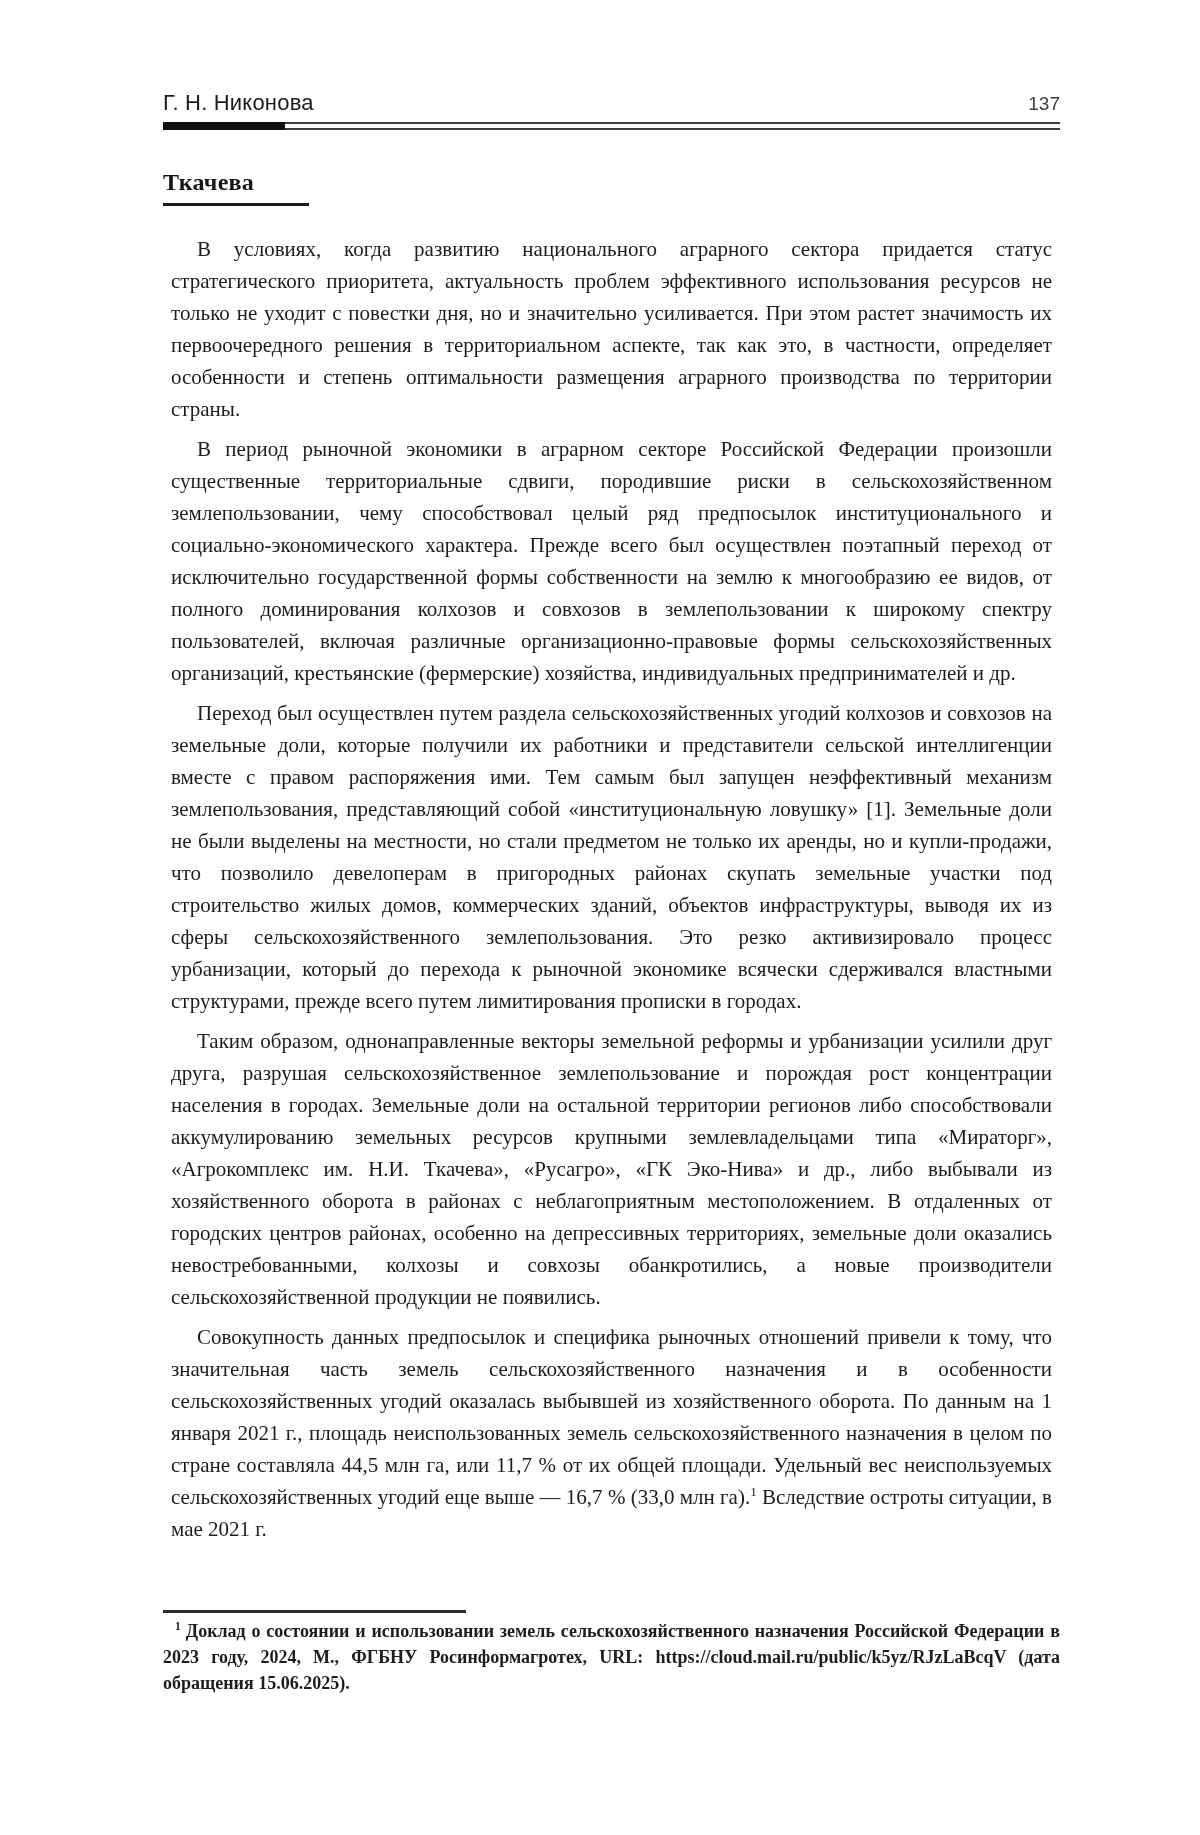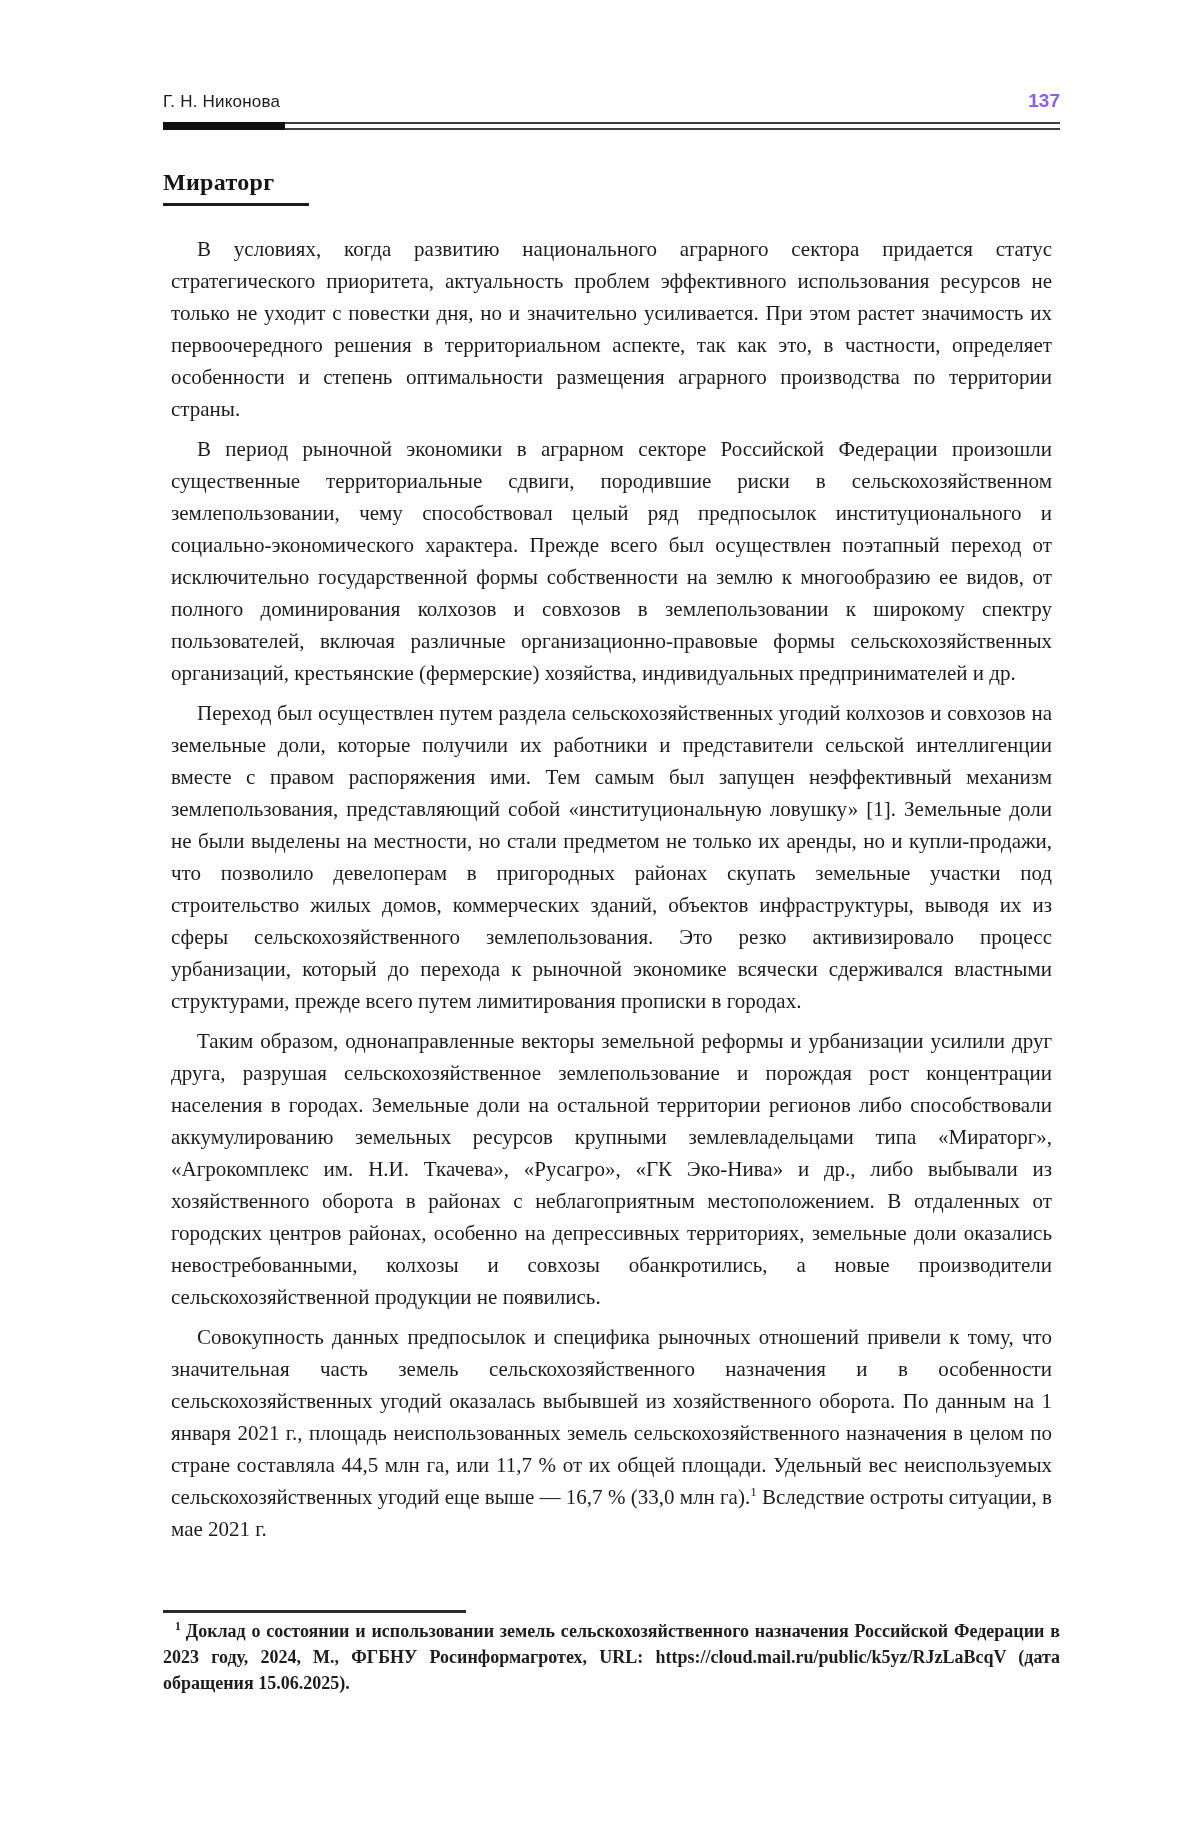--- a/index.html
+++ b/index.html
@@ -24,28 +24,28 @@
     position: absolute;
     left: 163px;
     top: 90px;
     width: 897px;
     display: flex;
     justify-content: space-between;
     align-items: baseline;
     font-family: "Liberation Sans", sans-serif;
   }
   .author {
-    font-size: 17px;
+    font-size: 22px;
     letter-spacing: 0.2px;
     color: #1b1b1b;
   }
   .page-num {
     font-size: 19px;
-    font-weight: 700;
-    color: #8b5cf6;
+    font-weight: 400;
+    color: #404040;
   }
   .header-rule {
     position: absolute;
     left: 163px;
     top: 122px;
     width: 897px;
     height: 8px;
     box-sizing: border-box;
     border-top: 2px solid #3d3d3d;
     border-bottom: 2px solid #3d3d3d;
@@ -134,21 +134,21 @@
 <div class="page">
 
   <div class="header-row">
     <span class="author">Г. Н. Никонова</span>
     <span class="page-num">137</span>
   </div>
 
   <div class="header-rule"></div>
   <div class="header-rule-accent"></div>
 
-  <h2 class="section-title">Мираторг</h2>
+  <h2 class="section-title">Ткачева</h2>
   <div class="title-underline"></div>
 
   <div class="body-text">
       <p class="para"><span>В условиях, когда развитию национального аграрного сектора придается статус стратегического приоритета, актуальность проблем эффективного использования ресурсов не только не уходит с повестки дня, но и значительно усиливается. При этом растет значимость их первоочередного решения в территориальном аспекте, так как это, в частности, определяет особенности и степень оптимальности размещения аграрного производства по территории страны.</span></p>
       <p class="para"><span>В период рыночной экономики в аграрном секторе Российской Федерации произошли существенные территориальные сдвиги, породившие риски в сельскохозяйственном землепользовании, чему способствовал целый ряд предпосылок институционального и социально-экономического характера. Прежде всего был осуществлен поэтапный переход от исключительно государственной формы собственности на землю к многообразию ее видов, от полного доминирования колхозов и совхозов в землепользовании к широкому спектру пользователей, включая различные организационно-правовые формы сельскохозяйственных организаций, крестьянские (фермерские) хозяйства, индивидуальных предпринимателей и др.</span></p>
       <p class="para"><span>Переход был осуществлен путем раздела сельскохозяйственных угодий колхозов и совхозов на земельные доли, которые получили их работники и представители сельской интеллигенции вместе с правом распоряжения ими. Тем самым был запущен неэффективный механизм землепользования, представляющий собой «институциональную ловушку» [1]. Земельные доли не были выделены на местности, но стали предметом не только их аренды, но и купли-продажи, что позволило девелоперам в пригородных районах скупать земельные участки под строительство жилых домов, коммерческих зданий, объектов инфраструктуры, выводя их из сферы сельскохозяйственного землепользования. Это резко активизировало процесс урбанизации, который до перехода к рыночной экономике всячески сдерживался властными структурами, прежде всего путем лимитирования прописки в городах.</span></p>
       <p class="para"><span>Таким образом, однонаправленные векторы земельной реформы и урбанизации усилили друг друга, разрушая сельскохозяйственное землепользование и порождая рост концентрации населения в городах. Земельные доли на остальной территории регионов либо способствовали аккумулированию земельных ресурсов крупными землевладельцами типа «Мираторг», «Агрокомплекс им. Н.И. Ткачева», «Русагро», «ГК Эко-Нива» и др., либо выбывали из хозяйственного оборота в районах с неблагоприятным местоположением. В отдаленных от городских центров районах, особенно на депрессивных территориях, земельные доли оказались невостребованными, колхозы и совхозы обанкротились, а новые производители сельскохозяйственной продукции не появились.</span></p>
       <p class="para"><span>Совокупность данных предпосылок и специфика рыночных отношений привели к тому, что значительная часть земель сельскохозяйственного назначения и в особенности сельскохозяйственных угодий оказалась выбывшей из хозяйственного оборота. По данным на 1 января 2021 г., площадь неиспользованных земель сельскохозяйственного назначения в целом по стране составляла 44,5 млн га, или 11,7 % от их общей площади. Удельный вес неиспользуемых сельскохозяйственных угодий еще выше — 16,7 % (33,0 млн га).</span><sup>1</sup><span> Вследствие остроты ситуации, в мае 2021 г.</span></p>
     </div>
 

